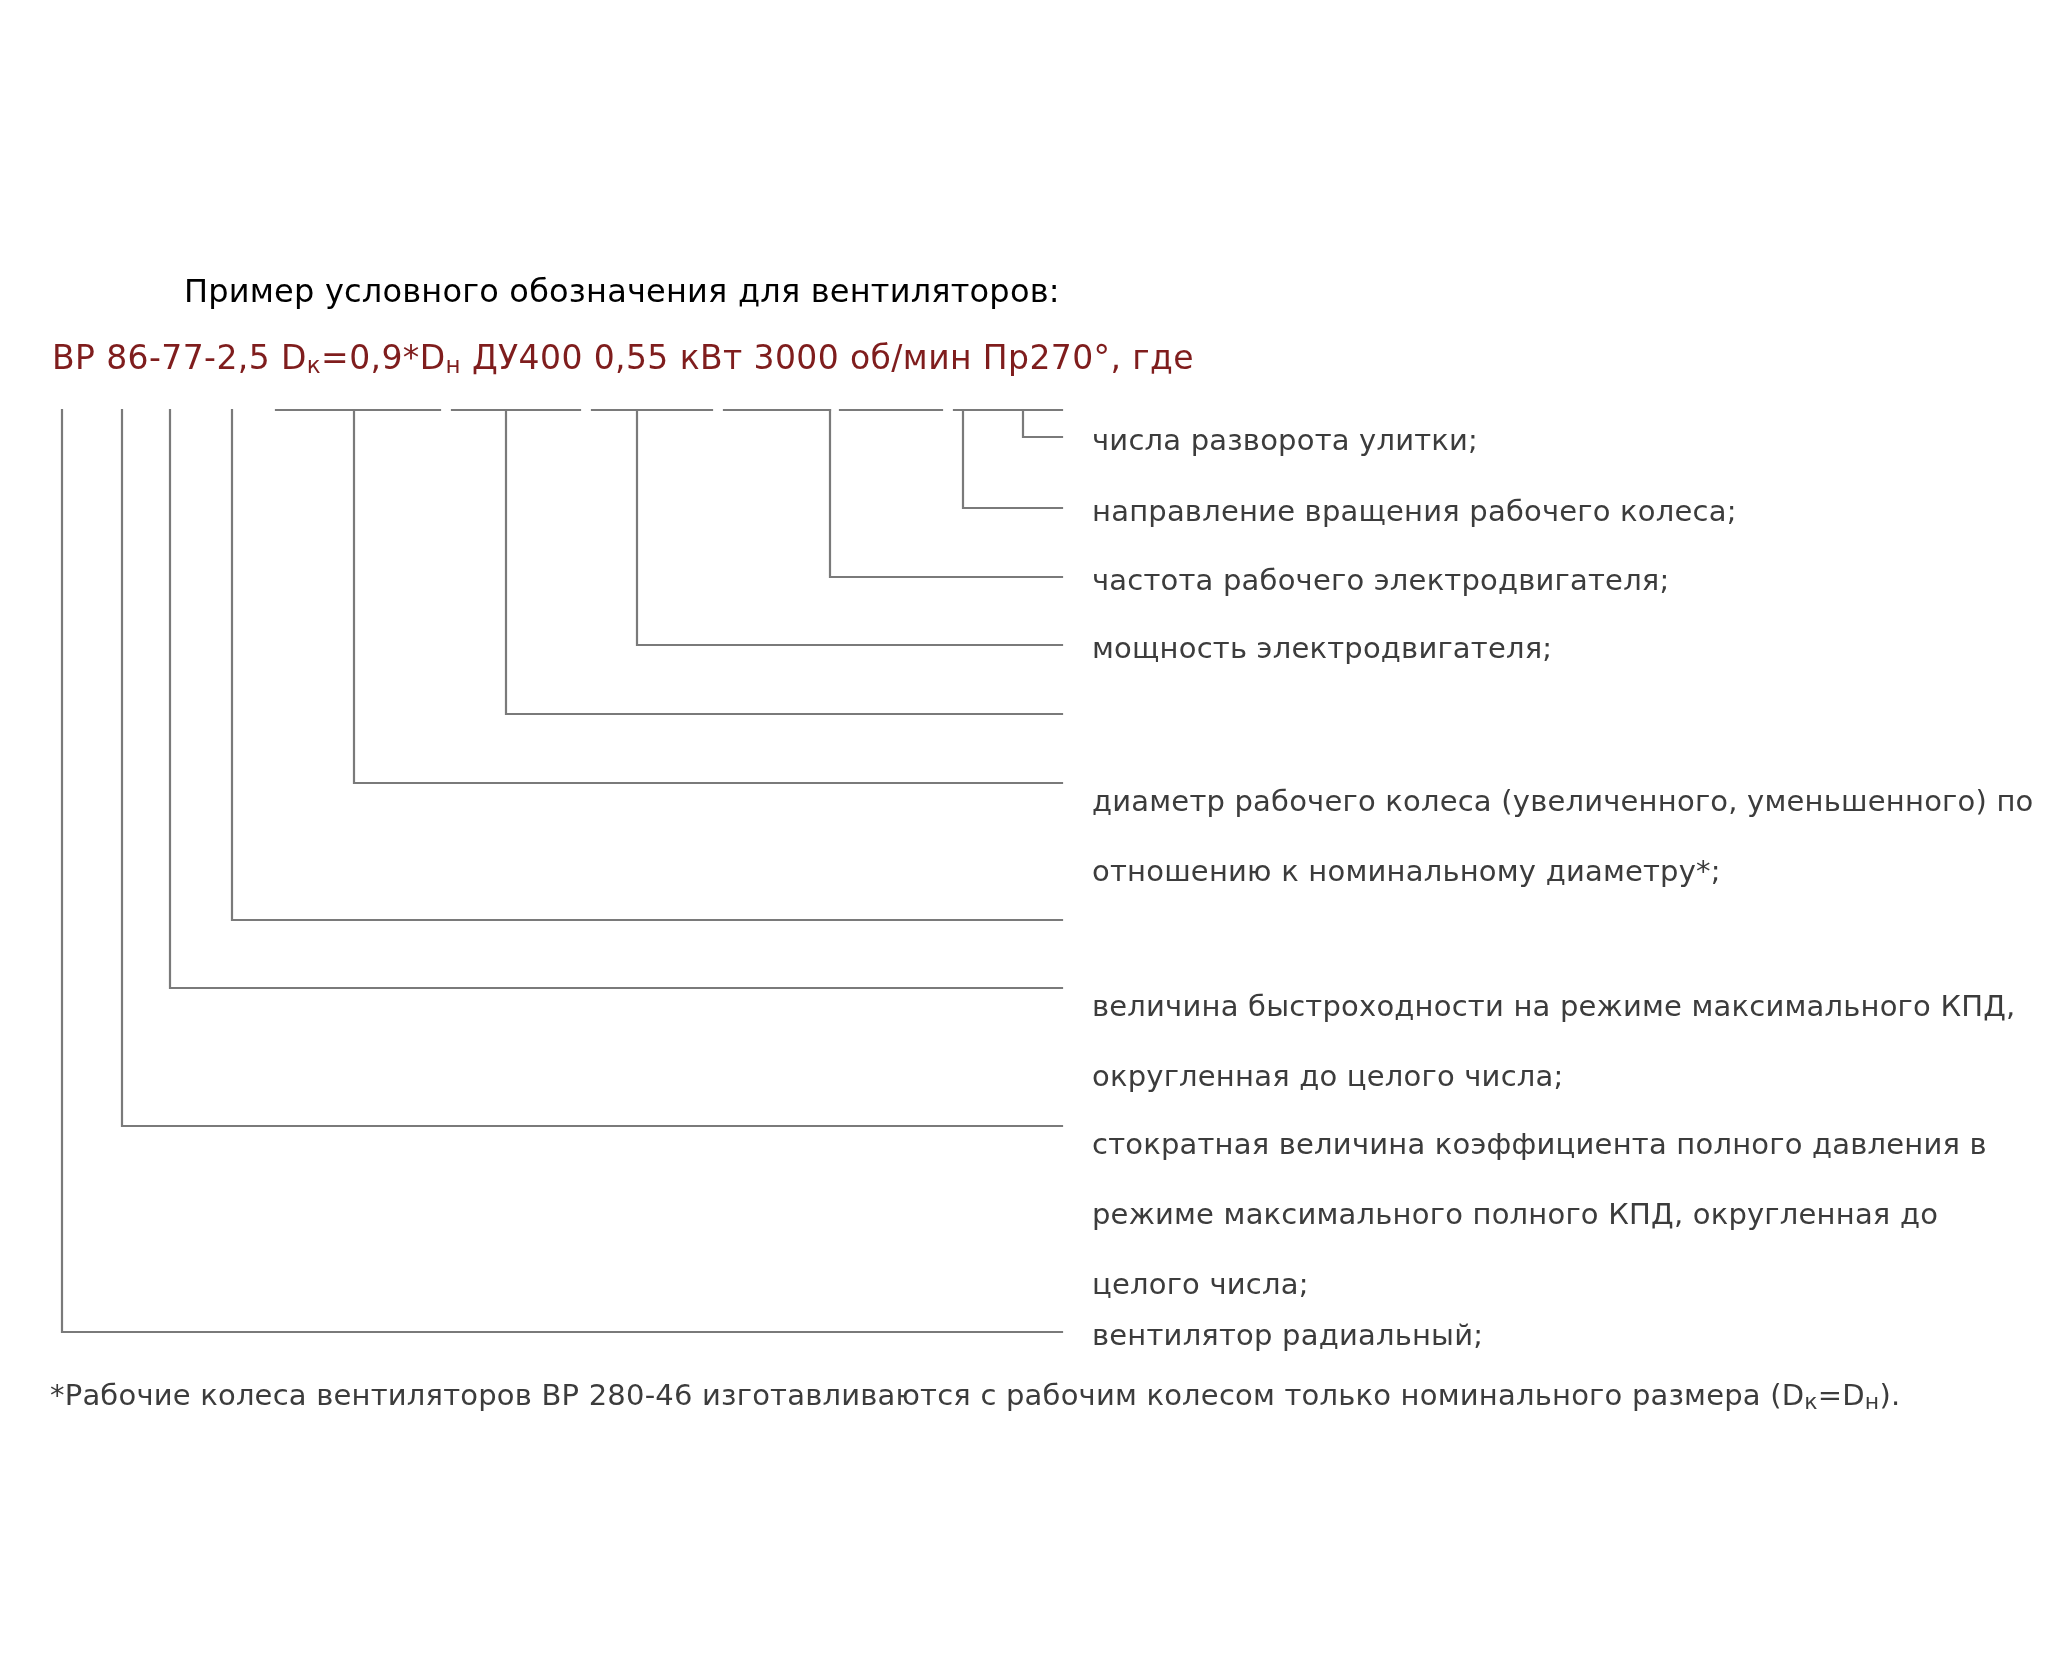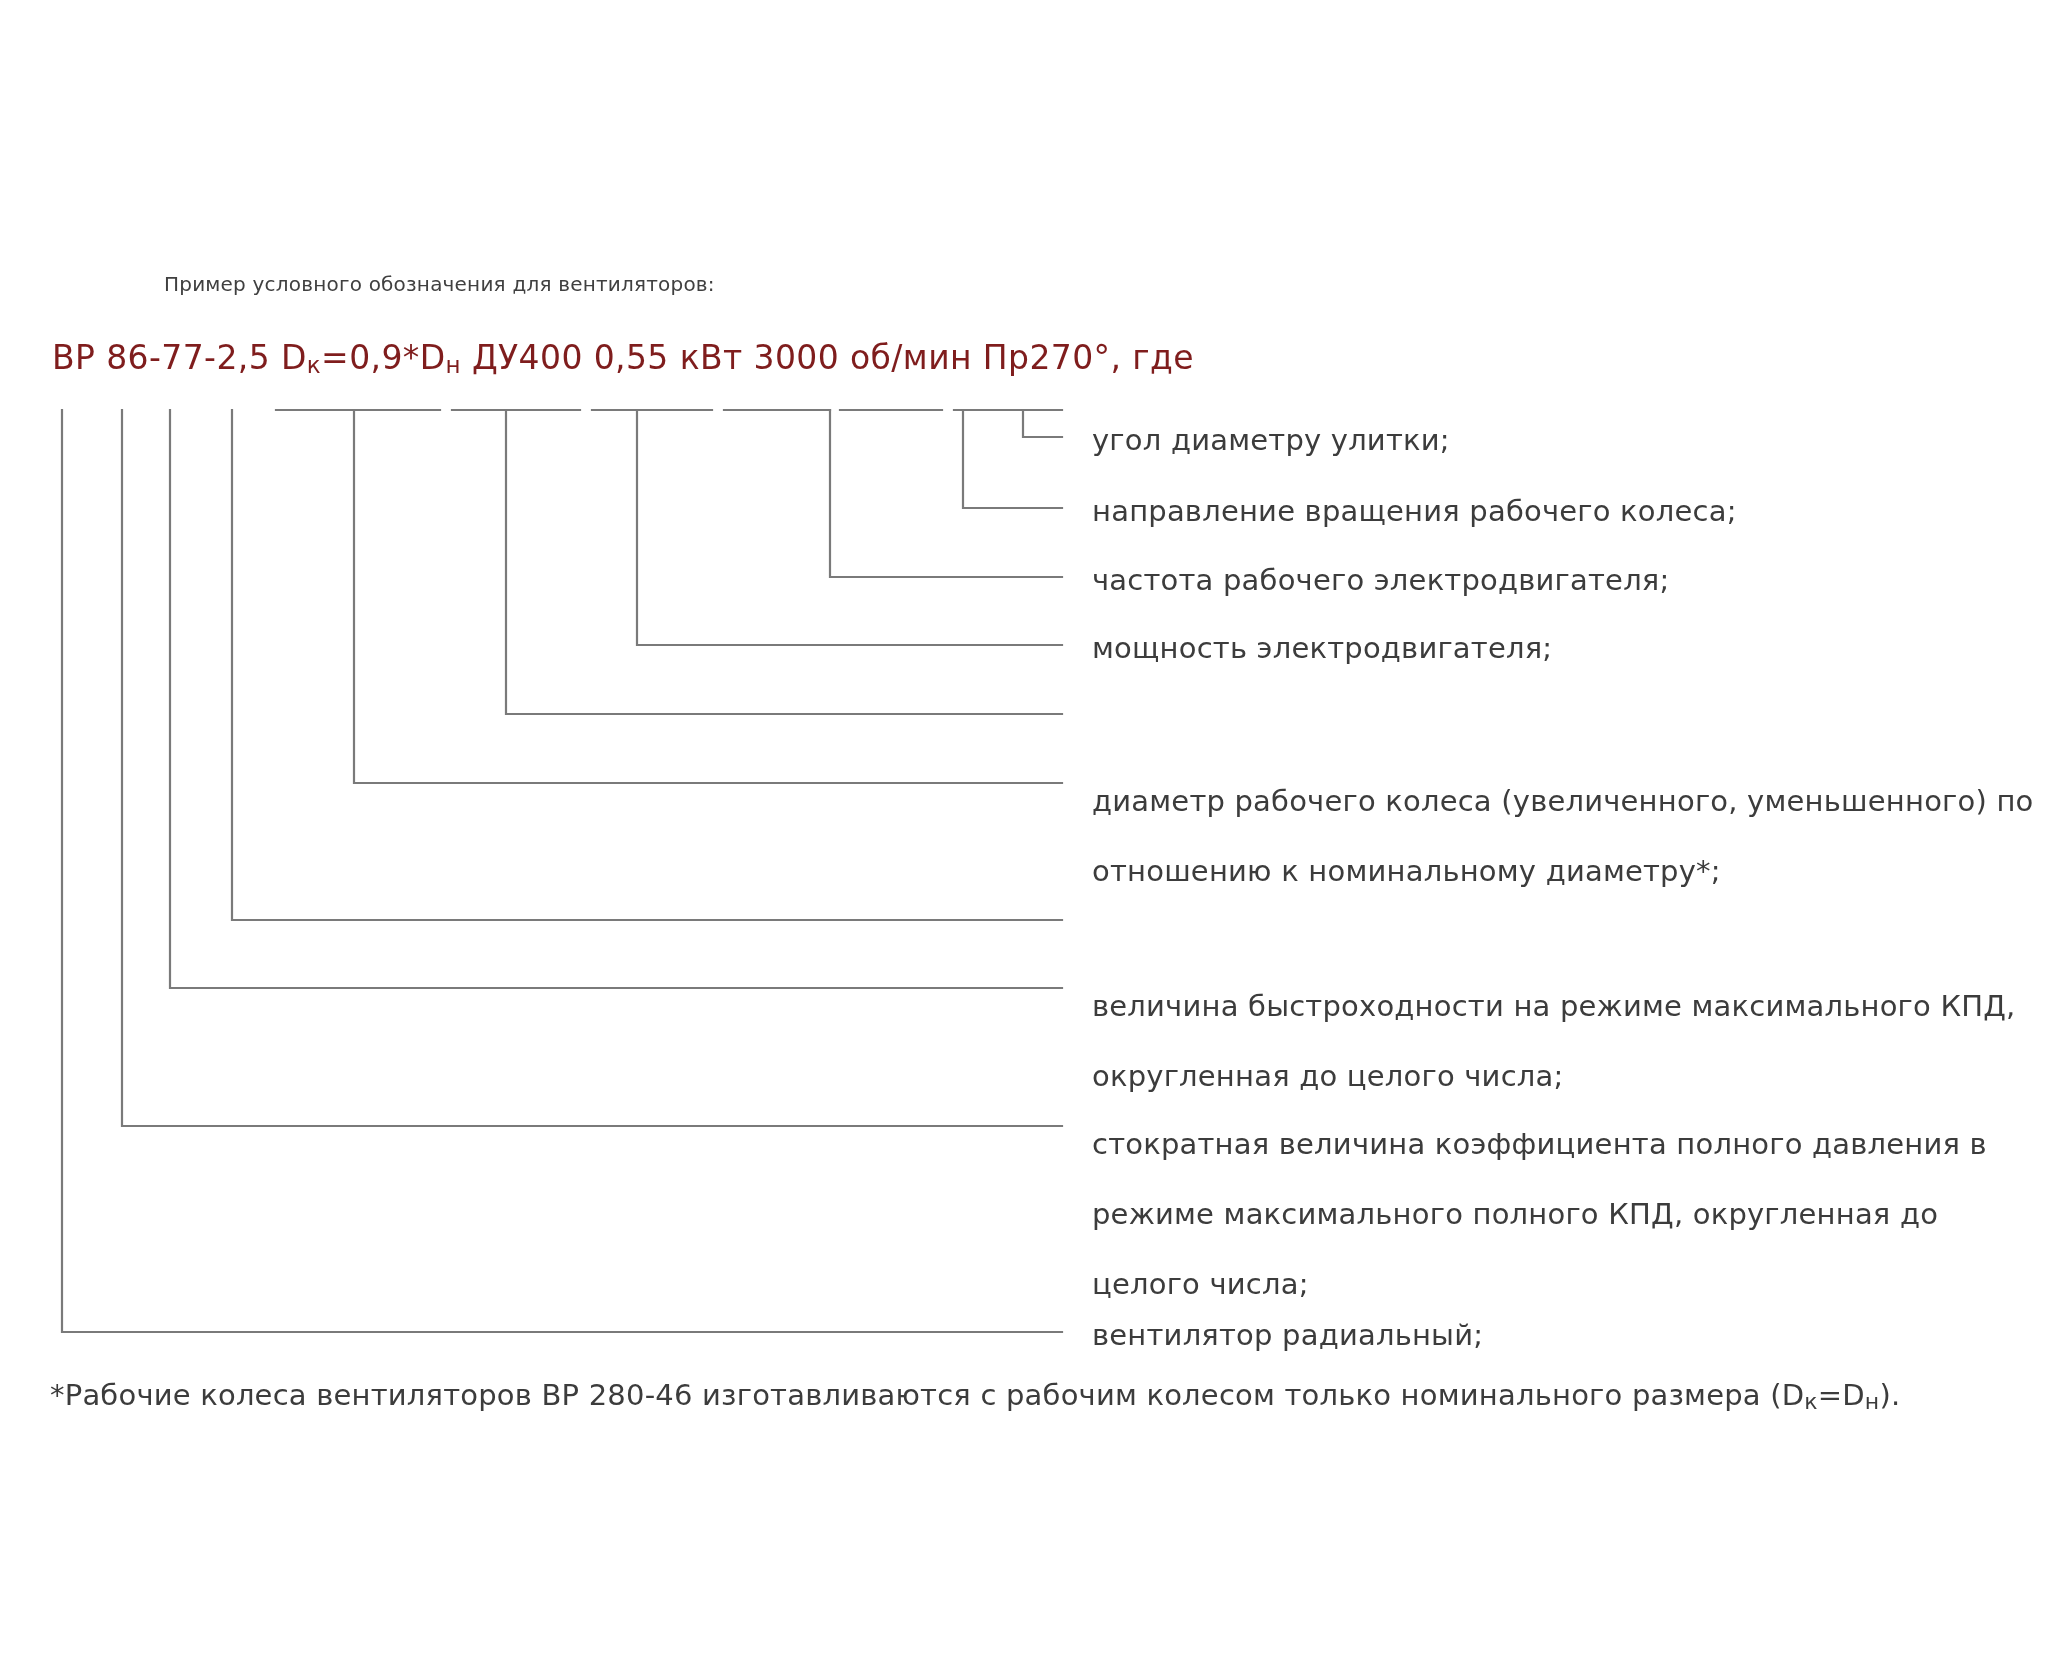--- a/index.html
+++ b/index.html
@@ -19,25 +19,25 @@
   #page {
     position: absolute;
     left: 0;
     top: 0;
     width: 2048px;
     height: 1676px;
   }
 
   .intro {
     position: absolute;
-    left: 164px;
+    left: 184px;
     top: 272px;
-    font-size: 20px;
+    font-size: 32px;
     letter-spacing: 0.2px;
-    color: #404040;
+    color: #000000;
     white-space: nowrap;
   }
 
   .designation {
     position: absolute;
     left: 52px;
     top: 338px;
     font-size: 33px;
     letter-spacing: 0.4px;
     color: #7f1d1d;
@@ -125,21 +125,21 @@
       <path d="M232 410 L232 920 L1062 920"></path>
 
       <path d="M170 410 L170 988 L1062 988"></path>
 
       <path d="M122 410 L122 1126 L1062 1126"></path>
 
       <path d="M62 410 L62 1332 L1062 1332"></path>
     </g>
   </svg>
 
-  <div class="desc" style="top:420px">угол диаметру улитки;</div>
+  <div class="desc" style="top:420px">числа разворота улитки;</div>
 
   <div class="desc" style="top:491px">направление вращения рабочего колеса;</div>
 
   <div class="desc" style="top:560px">частота рабочего электродвигателя;</div>
 
   <div class="desc" style="top:628px">мощность электродвигателя;</div>
 
 
   <div class="desc wrap" style="top:766px; line-height:70px;">диаметр рабочего колеса (увеличенного, уменьшенного) по отношению к номинальному диаметру*;</div>
 

